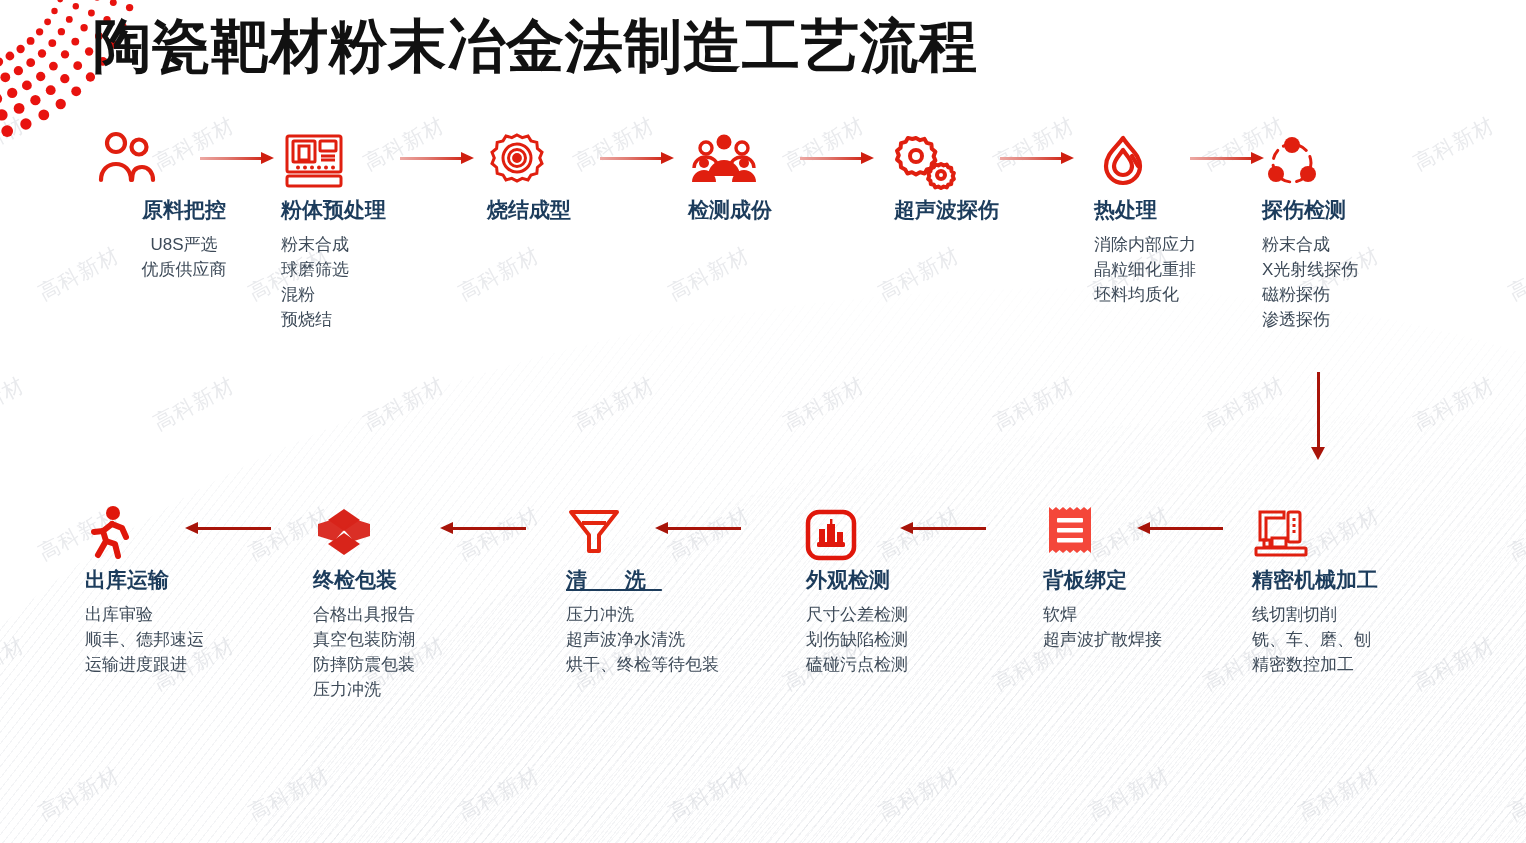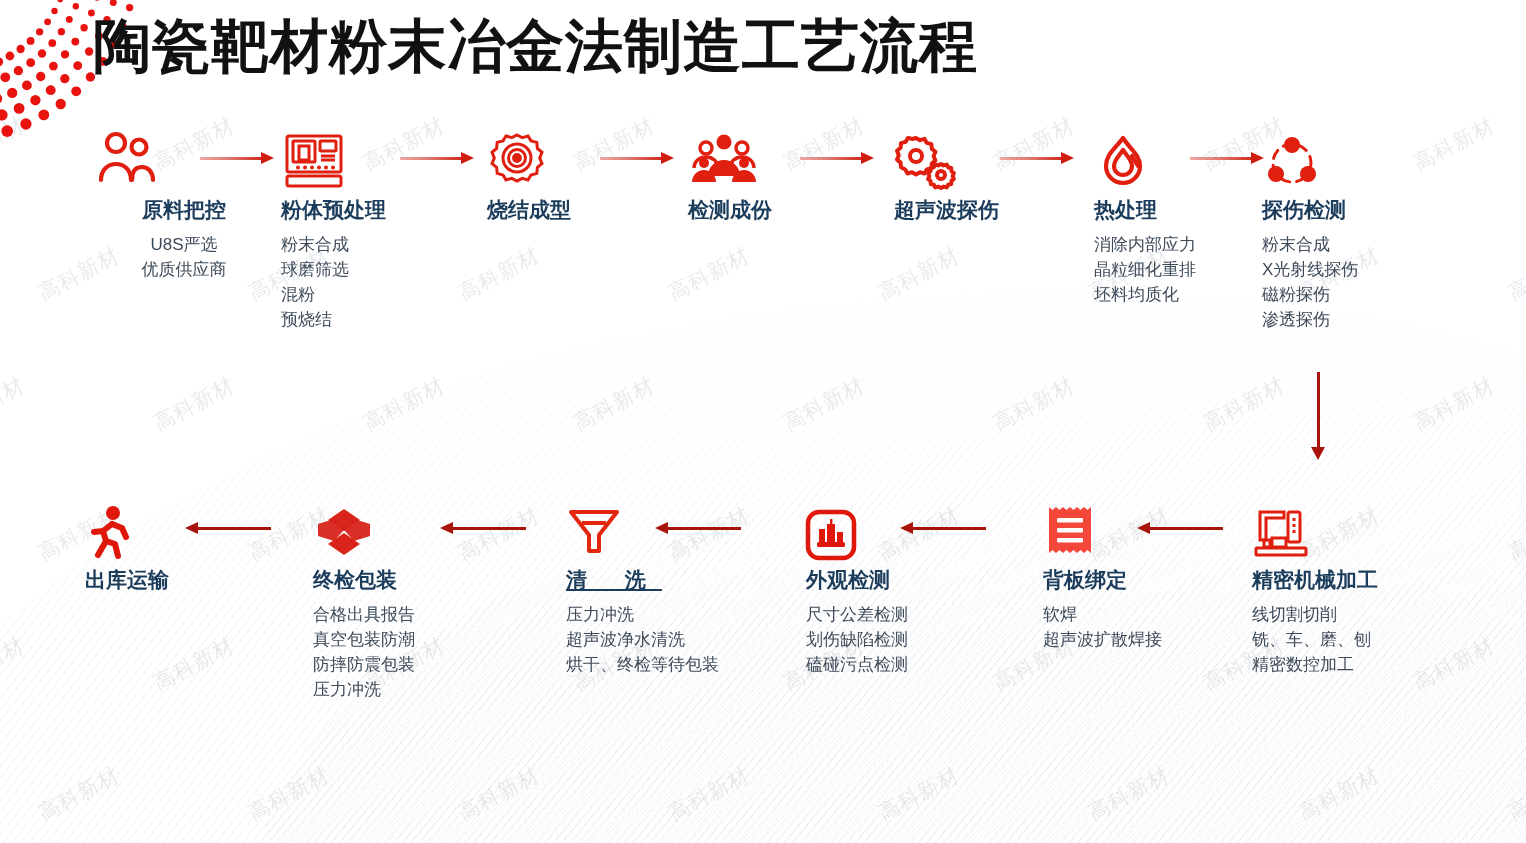--- a/index.html
+++ b/index.html
@@ -511,20 +511,25 @@
             <g fill="none" stroke="#e0170b" stroke-width="6" stroke-linecap="round" stroke-linejoin="round">
      <path d="M27 20l-9 7 3 10-8 14"></path>
               <path d="M27 20l10 4 4 9"></path>
               <path d="M21 37l9 3 3 12"></path>
               <path d="M18 27l-9 1"></path>
             </g>
      <circle cx="28" cy="9" r="7" fill="#e0170b"></circle>
           </svg>
         </div>
         <div class="s-title">出库运输</div>
+        <div class="s-list">
+          <div>出库审验</div>
+          <div>顺丰、德邦速运</div>
+          <div>运输进度跟进</div>
+        </div>
       </div>
       <div class="arrow-l" style="left: 1137px; top: 24px; width: 86px;">
         <div class="shaft"></div>
         <div class="head"></div>
       </div>
       <div class="arrow-l" style="left: 900px; top: 24px; width: 86px;">
         <div class="shaft"></div>
         <div class="head"></div>
       </div>
       <div class="arrow-l" style="left: 655px; top: 24px; width: 86px;">

